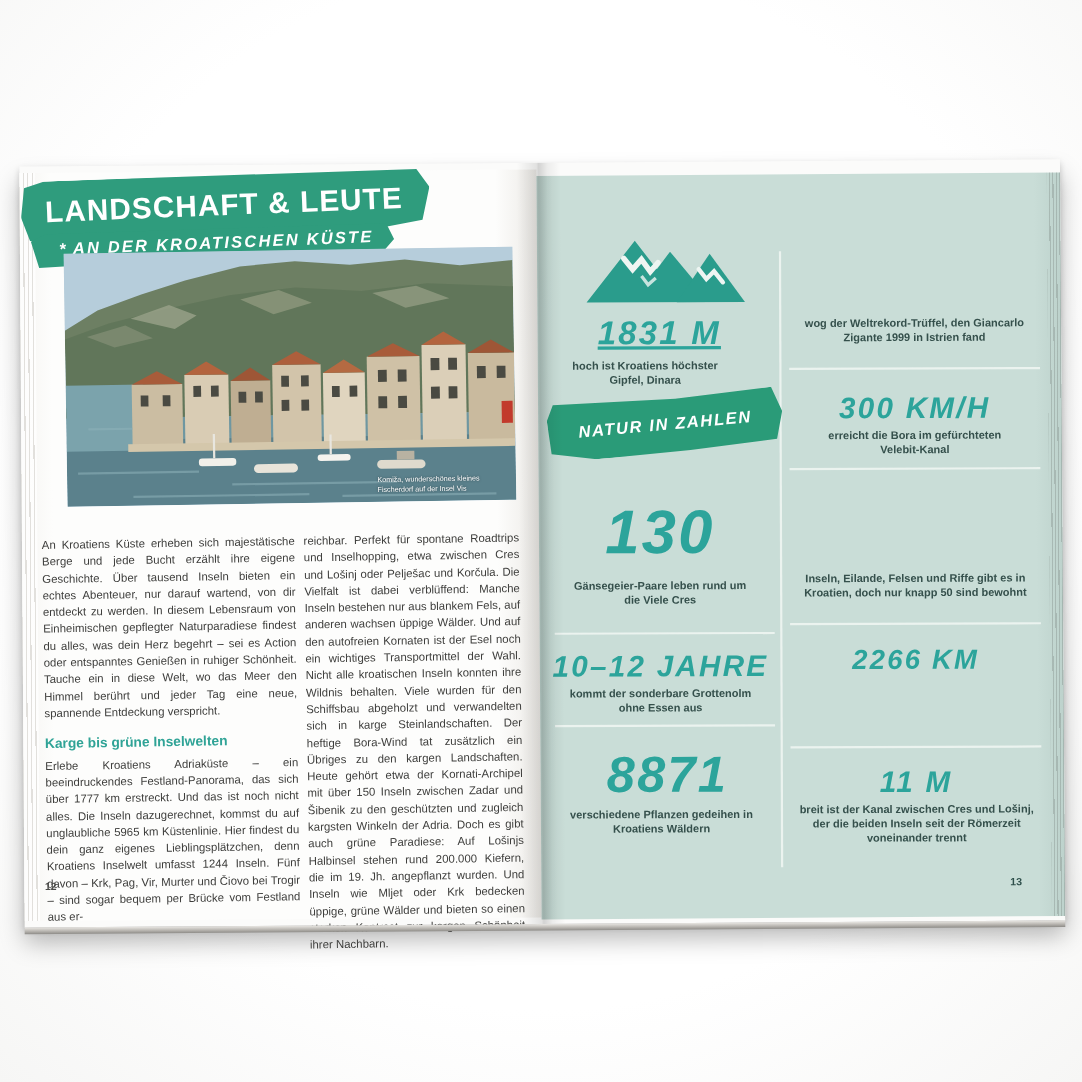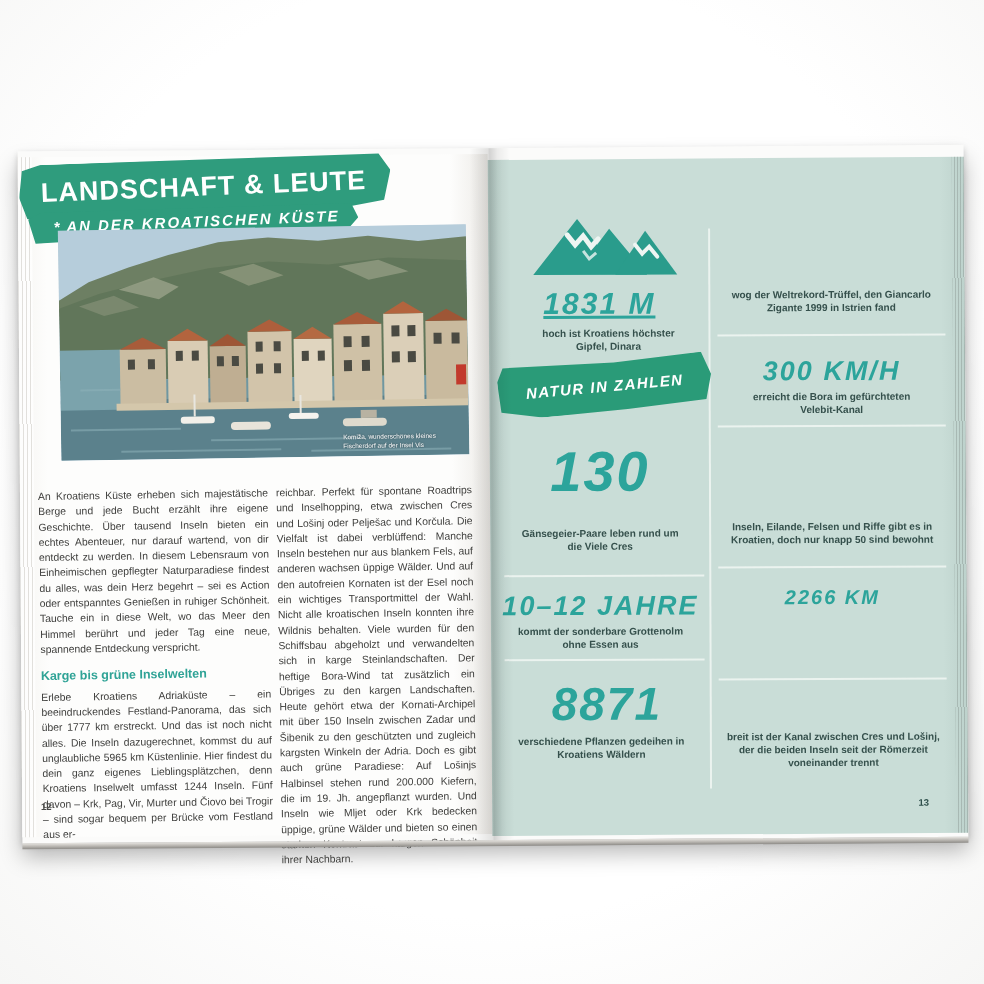--- a/index.html
+++ b/index.html
@@ -245,44 +245,45 @@
         <div class="grid-line h-line" style="left:228px;top:520px;width:228px;"></div>
 
         <svg class="mountain-icon" viewBox="0 0 155 72">
           <path d="M6 64 L50 8 L70 34 L82 18 L120 64 Z" fill="#2a9c8c"></path>
           <path d="M88 64 L118 20 L150 64 Z" fill="#2a9c8c"></path>
           <path d="M40 24 l8 10 8 -9 8 11 7 -8" stroke="#eef5f2" stroke-width="5" fill="none" stroke-linecap="round"></path>
           <path d="M108 34 l7 9 7 -7 8 10" stroke="#eef5f2" stroke-width="4" fill="none" stroke-linecap="round"></path>
           <path d="M56 40 l6 8 7 -6" stroke="#eef5f2" stroke-width="3" fill="none" opacity="0.8"></path>
         </svg>
         <div class="stat-value" style="left:0;top:128px;width:220px;font-size:30px;text-decoration:underline;">1831 M</div>
-        <div class="stat-caption" style="left:44px;top:168px;width:150px;">hoch ist Kroatiens höchster Gipfel, Dinara</div>
+        <div class="stat-caption" style="left:22px;top:168px;width:150px;">hoch ist Kroatiens höchster Gipfel, Dinara</div>
 
         <div class="nz-banner">
           <span>NATUR IN ZAHLEN</span>
         </div>
 
         <div class="stat-caption" style="left:228px;top:130px;width:228px;">wog der Weltrekord-Trüffel, den Giancarlo Zigante 1999 in Istrien fand</div>
 
         <div class="stat-value" style="left:228px;top:198px;width:228px;font-size:27px;">300 KM/H</div>
         <div class="stat-caption" style="left:252px;top:232px;width:180px;">erreicht die Bora im gefürchteten Velebit-Kanal</div>
 
-        <div class="stat-value" style="left:0;top:280px;width:220px;font-size:56px;">130</div>
+        <div class="stat-value" style="left:0;top:292px;width:220px;font-size:56px;">130</div>
         <div class="stat-caption" style="left:30px;top:368px;width:160px;">Gänsegeier-Paare leben rund um die Viele Cres</div>
 
         <div class="stat-caption" style="left:228px;top:362px;width:228px;">Inseln, Eilande, Felsen und Riffe gibt es in Kroatien, doch nur knapp 50 sind bewohnt</div>
 
         <div class="stat-value" style="left:0;top:432px;width:220px;font-size:27px;">10–12 JAHRE</div>
         <div class="stat-caption" style="left:15px;top:466px;width:190px;">kommt der sonderbare Grottenolm ohne Essen aus</div>
 
-        <div class="stat-value" style="left:228px;top:428px;width:228px;font-size:20px;">2266 KM</div>
+        <div class="stat-value" style="left:228px;top:428px;width:228px;font-size:25px;">2266 KM</div>
 
         <div class="stat-value" style="left:0;top:518px;width:232px;font-size:46px;">8871</div>
         <div class="stat-caption" style="left:18px;top:576px;width:185px;">verschiedene Pflanzen gedeihen in Kroatiens Wäldern</div>
 
+        <div class="stat-value" style="left:228px;top:538px;width:228px;font-size:27px;">11 M</div>
         <div class="stat-caption" style="left:235px;top:572px;width:215px;">breit ist der Kanal zwischen Cres und Lošinj, der die beiden Inseln seit der Römerzeit voneinander trennt</div>
 
         <div class="pageno right">13</div>
       </div>
     </div>
 
     <div class="spine-shadow"></div>
   </div>
 </div>
 

